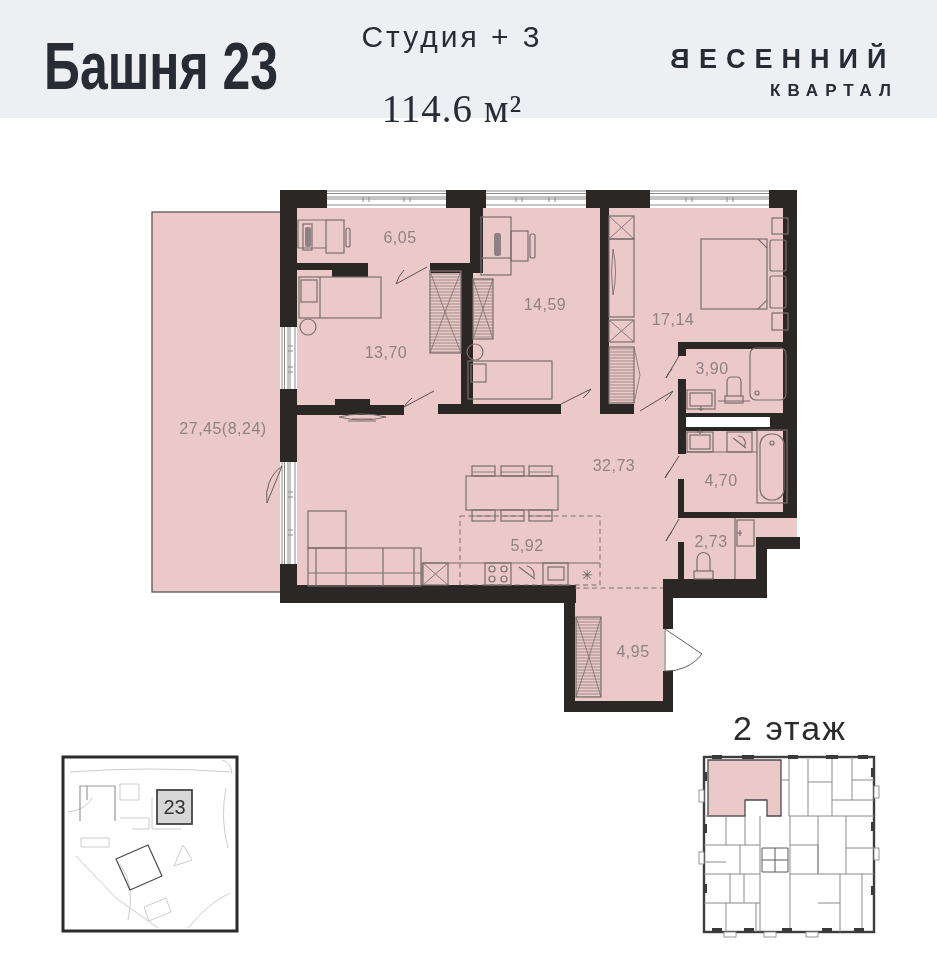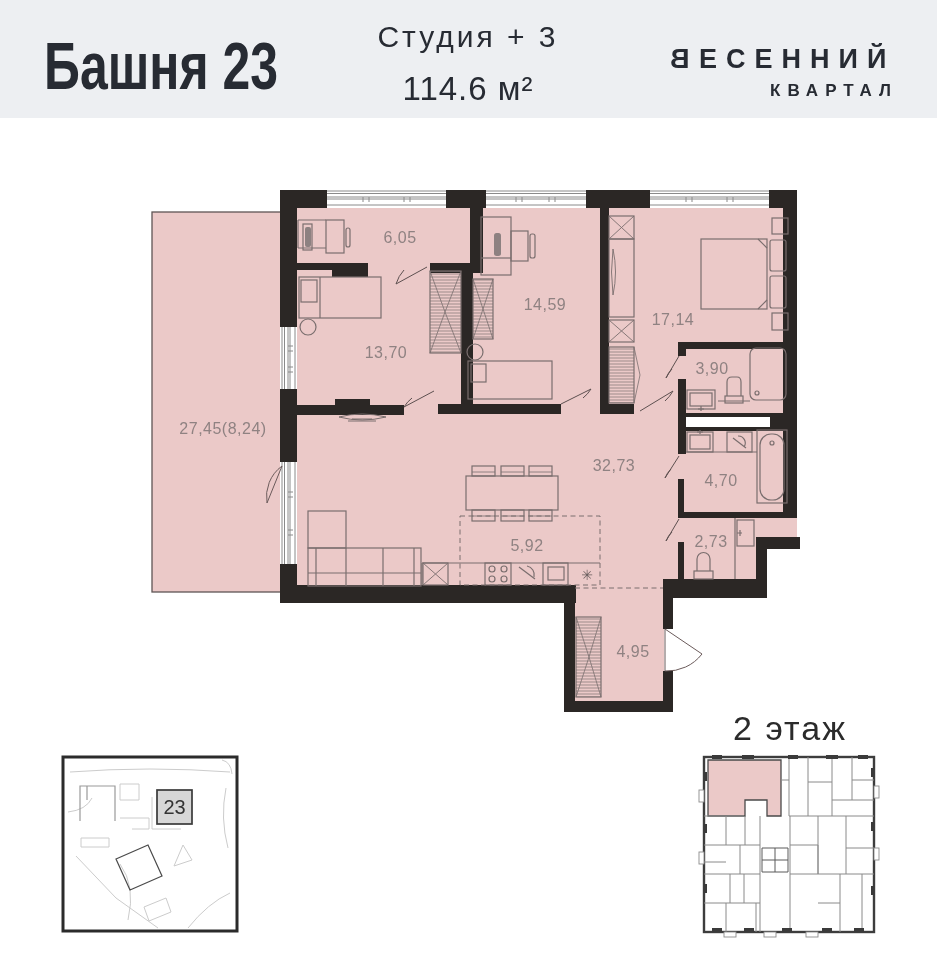--- a/index.html
+++ b/index.html
@@ -1,22 +1,22 @@
 <!DOCTYPE html>
 <html><head>
 <meta charset="utf-8">
 <style>
 html,body{margin:0;padding:0;background:#ffffff;width:937px;height:960px;overflow:hidden;
 font-family:"Liberation Sans",sans-serif;}
 #page{position:relative;width:838px;height:960px;}
 .hdr{position:absolute;left:0;top:0;width:937px;height:118px;background:#edeff2;}
 .tower{position:absolute;left:44px;top:27px;font-size:67px;font-weight:bold;color:#272b33;transform:scaleX(0.745);transform-origin:0 0;white-space:nowrap;}
-.ctr{position:absolute;left:328px;top:0;width:280px;text-align:center;color:#272b33;}
+.ctr{position:absolute;left:312px;top:0;width:280px;text-align:center;color:#272b33;}
 .ctr .l1{margin-top:20px;font-size:30px;letter-spacing:3px;}
-.ctr .l2{margin-top:16px;font-size:33px;letter-spacing:1px;}
+.ctr .l2{margin-top:32px;font-size:39px;letter-spacing:1px;font-family:Liberation Serif, serif;}
 .logo{position:absolute;left:658px;top:44px;width:240px;text-align:center;color:#272b33;}
 .logo .l1{font-size:27px;font-weight:bold;letter-spacing:9px;white-space:nowrap;}
 .logo .l2{font-size:17px;font-weight:bold;letter-spacing:7px;margin-top:6px;text-align:right;}
 .flipB{display:inline-block;transform:scaleX(-1);margin-right:10px;}
 svg{position:absolute;left:0;top:0;}
 svg text{font-family:"Liberation Sans",sans-serif;}
 .rl{fill:#8f8282;font-size:16px;letter-spacing:0.5px;}
 </style>
 </head>
 <body>

